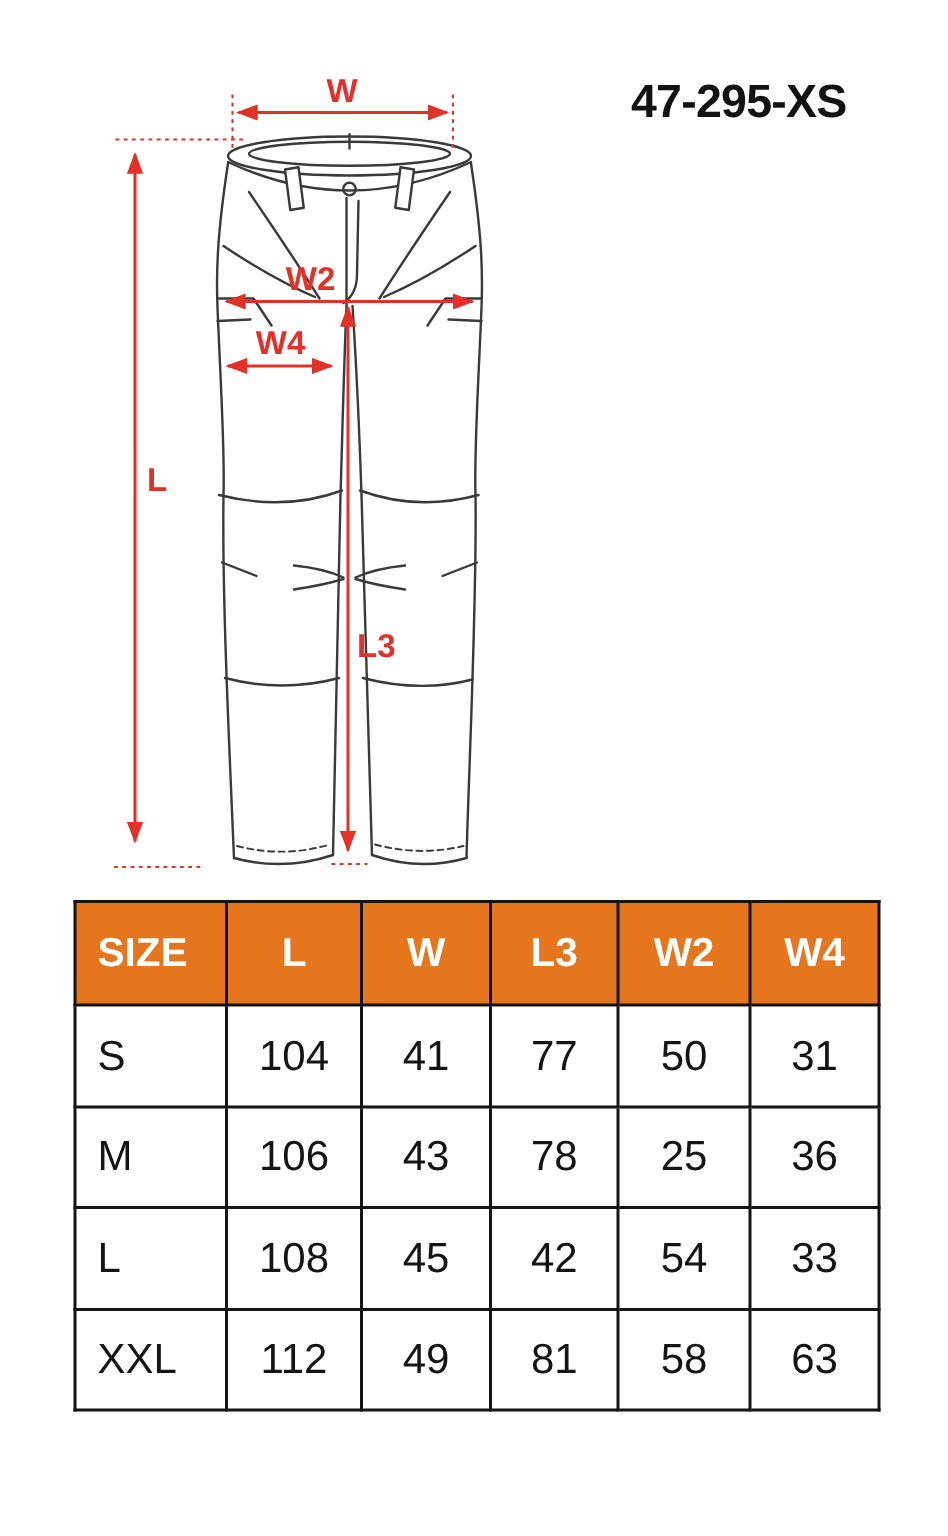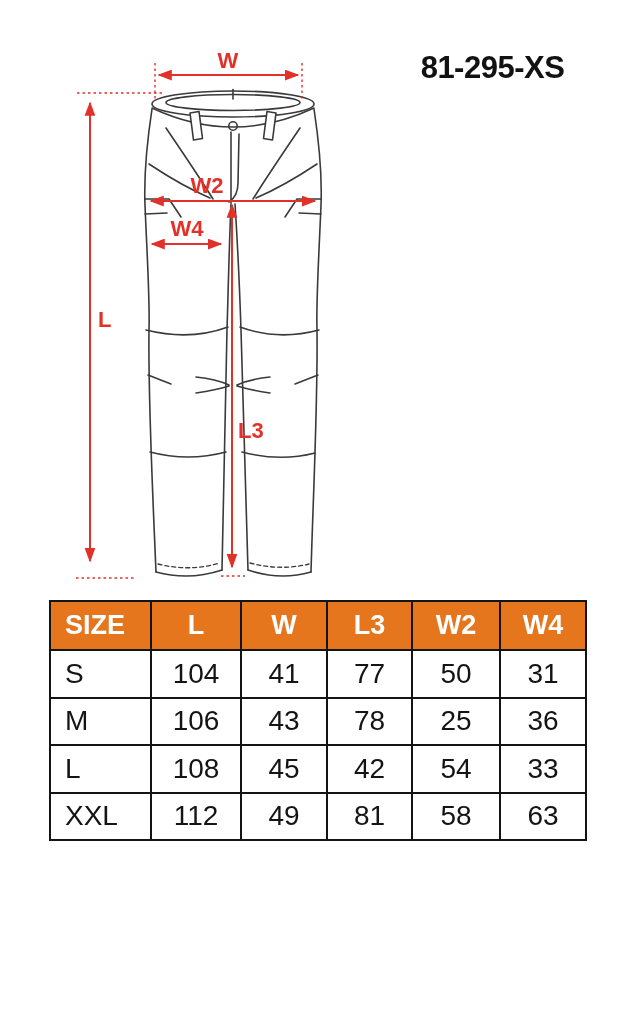--- a/index.html
+++ b/index.html
@@ -27,21 +27,21 @@
   .size-table {
     position: absolute;
     left: 49px; top: 600px;
     width: 536px;
     border-collapse: collapse;
     table-layout: fixed;
   }
   .size-table th, .size-table td {
     border: 2.5px solid #141414;
     height: 45.5px;
-    padding: 0;
+    padding: 10px;
     text-align: center;
     font-size: 28px;
     color: #141414;
     font-weight: 400;
     vertical-align: middle;
   }
   .size-table th {
     background: #e5761d;
     color: #ffffff;
     font-weight: 700;
@@ -51,21 +51,21 @@
   .size-table th.cell-size, .size-table td.cell-size {
     text-align: left;
     padding-left: 14px;
   }
 </style>
 </head>
 <body>
 
 <div class="page">
 
-  <div class="product-code">81-295-XS</div>
+  <div class="product-code">47-295-XS</div>
 
   <svg class="diagram-svg" width="632" height="600" viewBox="0 0 632 600" xmlns="http://www.w3.org/2000/svg">
     <defs>
       <marker id="ah-e" markerWidth="7.5" markerHeight="6" refX="6.5" refY="2.7" orient="auto">
         <path d="M0,0 L7.2,2.7 L0,5.4 Z" fill="#e23128"></path>
       </marker>
       <marker id="ah-s" markerWidth="7.5" markerHeight="6" refX="0.8" refY="2.7" orient="auto">
         <path d="M7.2,0 L0,2.7 L7.2,5.4 Z" fill="#e23128"></path>
       </marker>
     </defs>

